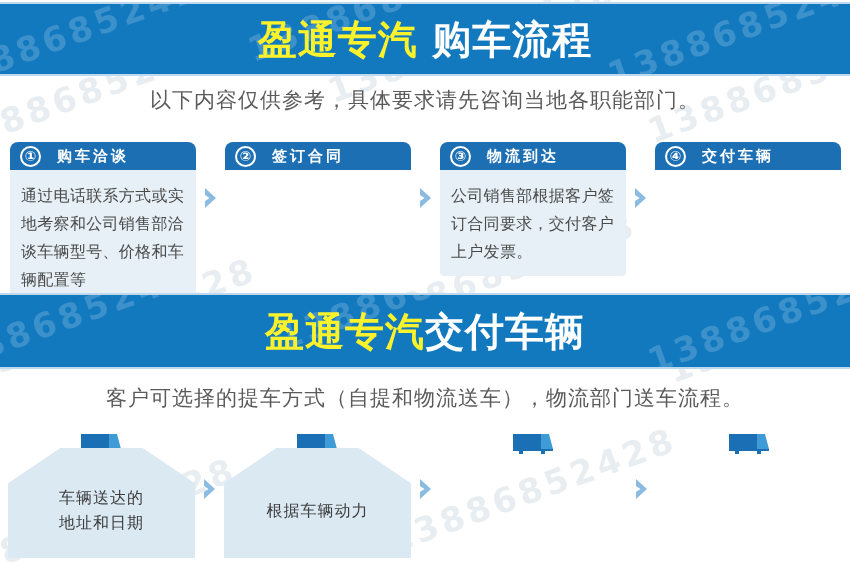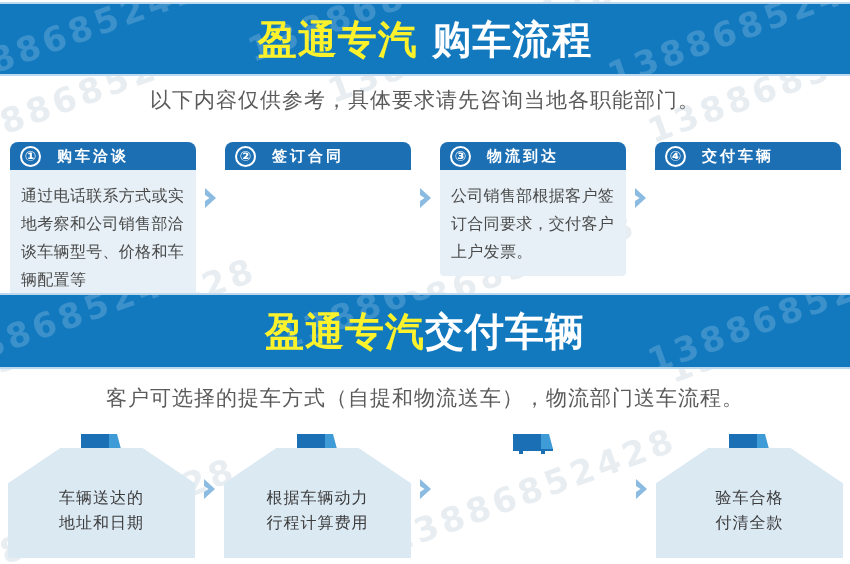--- a/index.html
+++ b/index.html
@@ -299,21 +299,20 @@
       <svg class="truck" viewBox="0 0 46 24">
         <rect x="2" y="2" width="28" height="15" fill="#1b6fb5"></rect>
         <path d="M30 2 L38 2 L42 17 L30 17 Z" fill="#3f9bd6"></path>
         <rect x="2" y="17" width="40" height="2" fill="#1b6fb5"></rect>
         <rect x="8" y="19" width="4" height="3" fill="#1b6fb5"></rect>
         <rect x="30" y="19" width="4" height="3" fill="#1b6fb5"></rect>
       </svg>
       <div class="logi-shape">
         <div class="logi-text">
           <div>根据车辆动力</div>
-          <div>行程计算费用</div>
         </div>
       </div>
     </div>
 
     <div class="logi-arrow">
       <svg class="chev" viewBox="0 0 15 22">
         <path d="M2 1 L13 11 L2 21 L2 14 L6.5 11 L2 8 Z" fill="#8cbbe2"></path>
       </svg>
     </div>
 
@@ -334,23 +333,17 @@
     </div>
 
     <div class="logi-card">
       <svg class="truck" viewBox="0 0 46 24">
         <rect x="2" y="2" width="28" height="15" fill="#1b6fb5"></rect>
         <path d="M30 2 L38 2 L42 17 L30 17 Z" fill="#3f9bd6"></path>
         <rect x="2" y="17" width="40" height="2" fill="#1b6fb5"></rect>
         <rect x="8" y="19" width="4" height="3" fill="#1b6fb5"></rect>
         <rect x="30" y="19" width="4" height="3" fill="#1b6fb5"></rect>
       </svg>
-      <div class="logi-shape">
-        <div class="logi-text">
-          <div>验车合格</div>
-          <div>付清全款</div>
-        </div>
-      </div>
     </div>
 
   </div>
 
 </div>
 
 </body></html>

